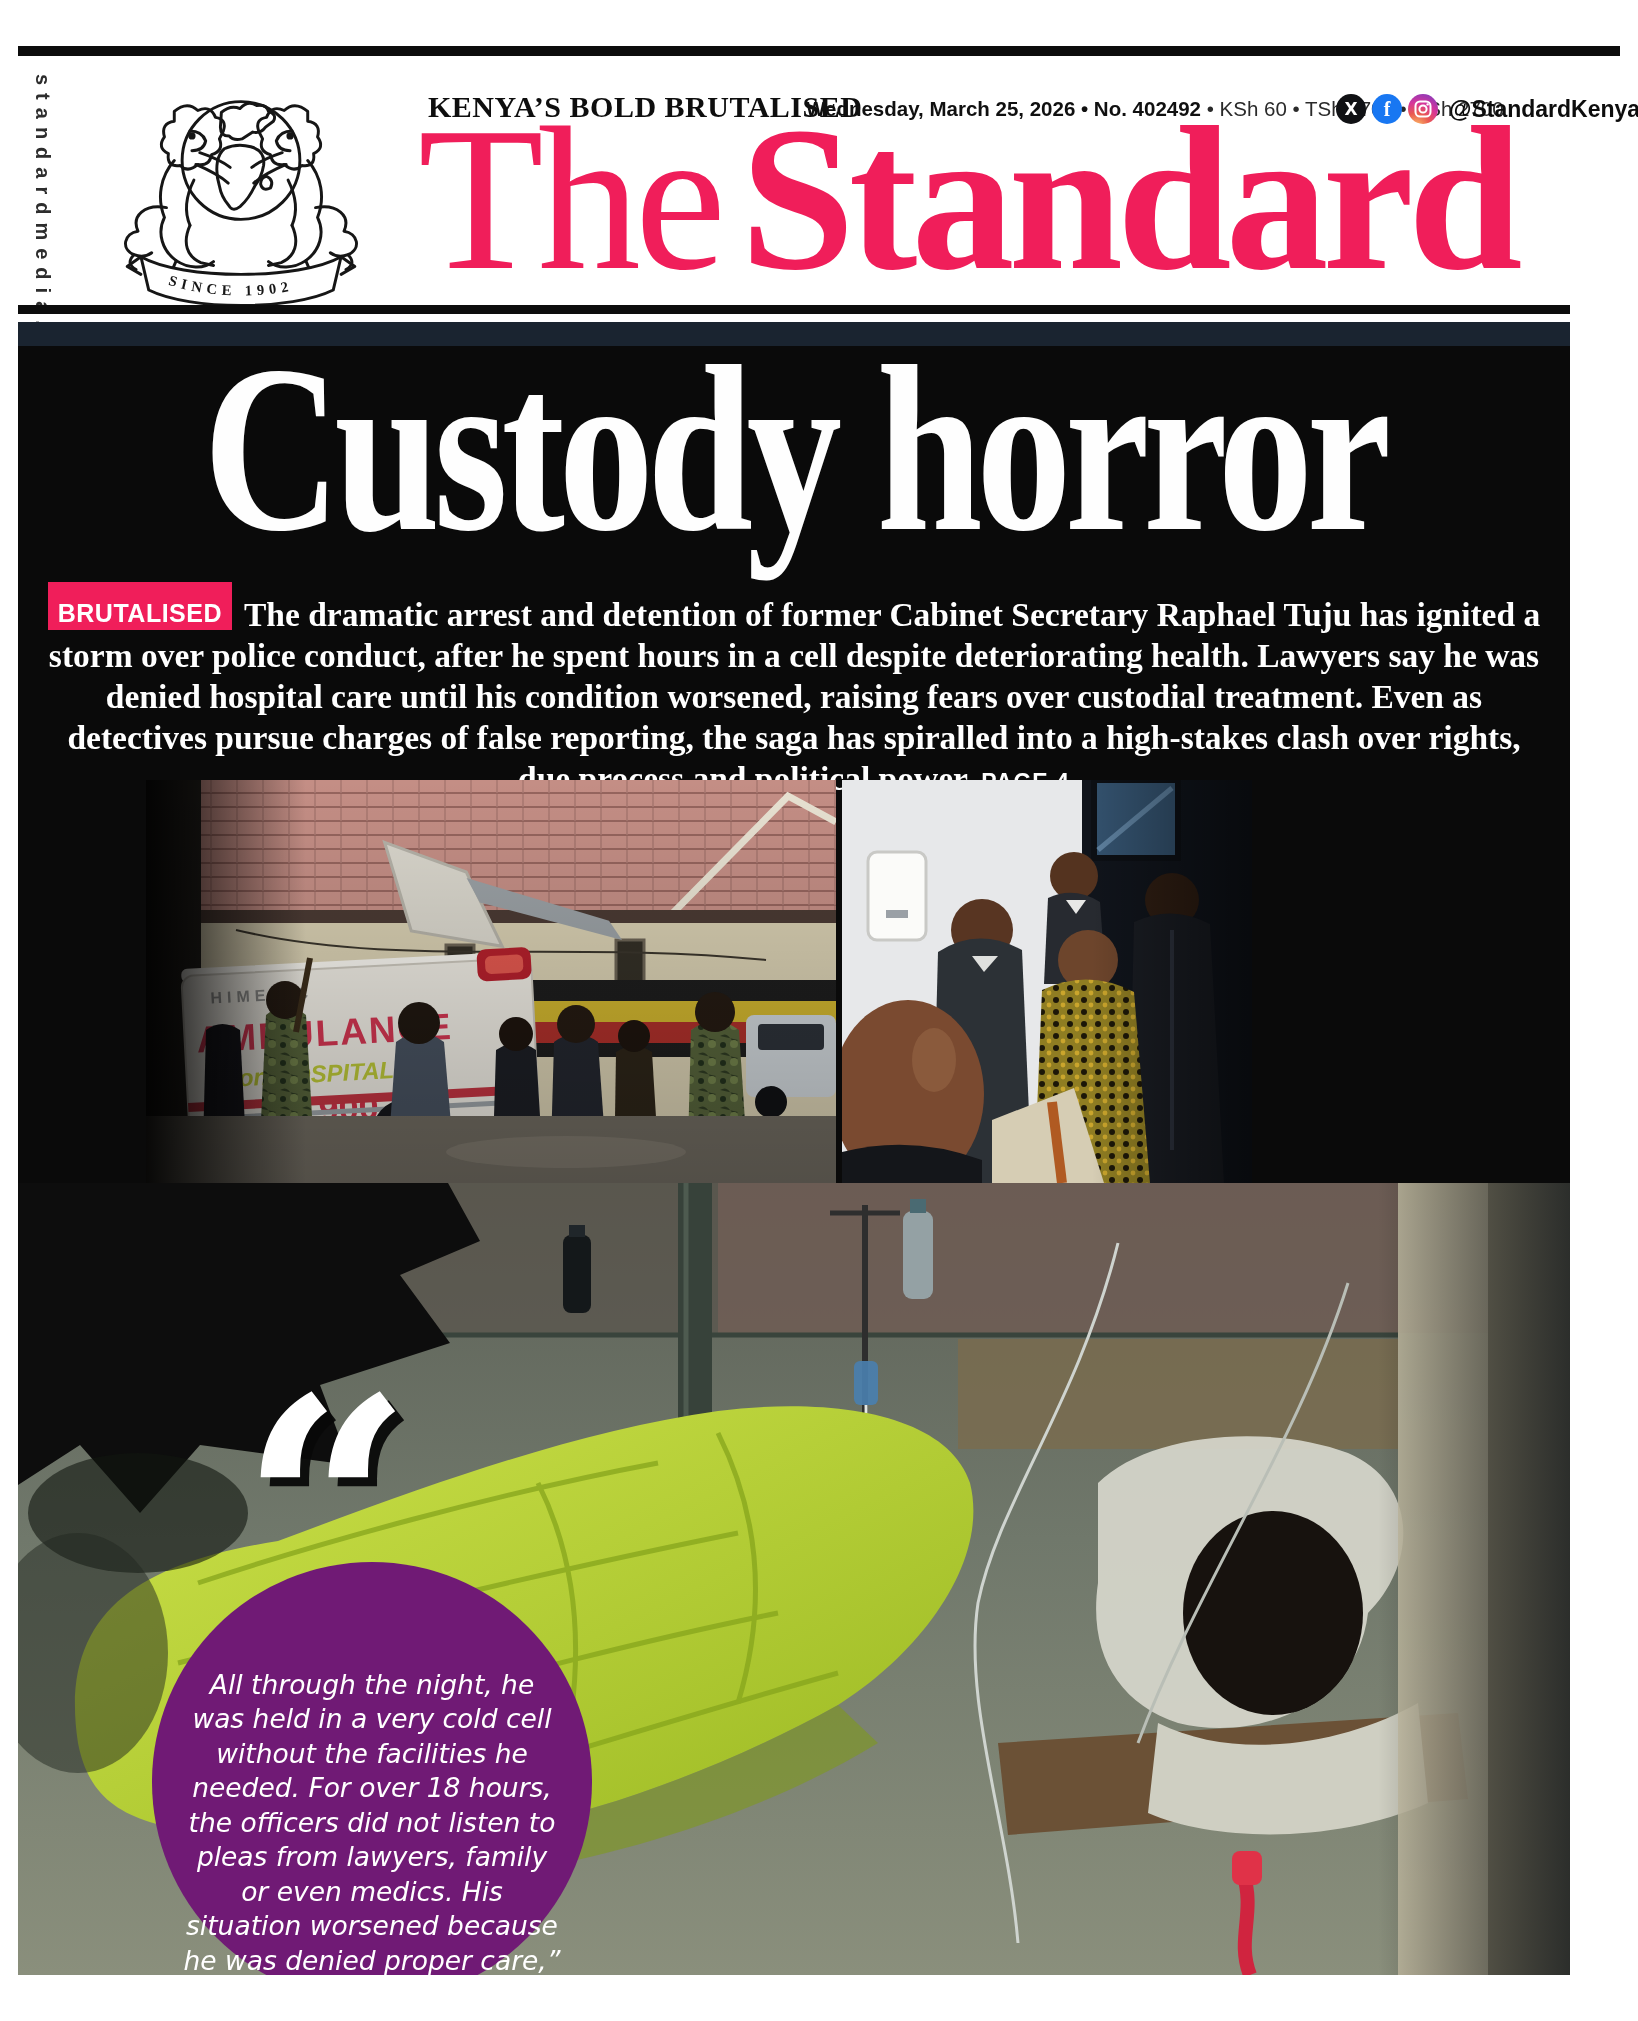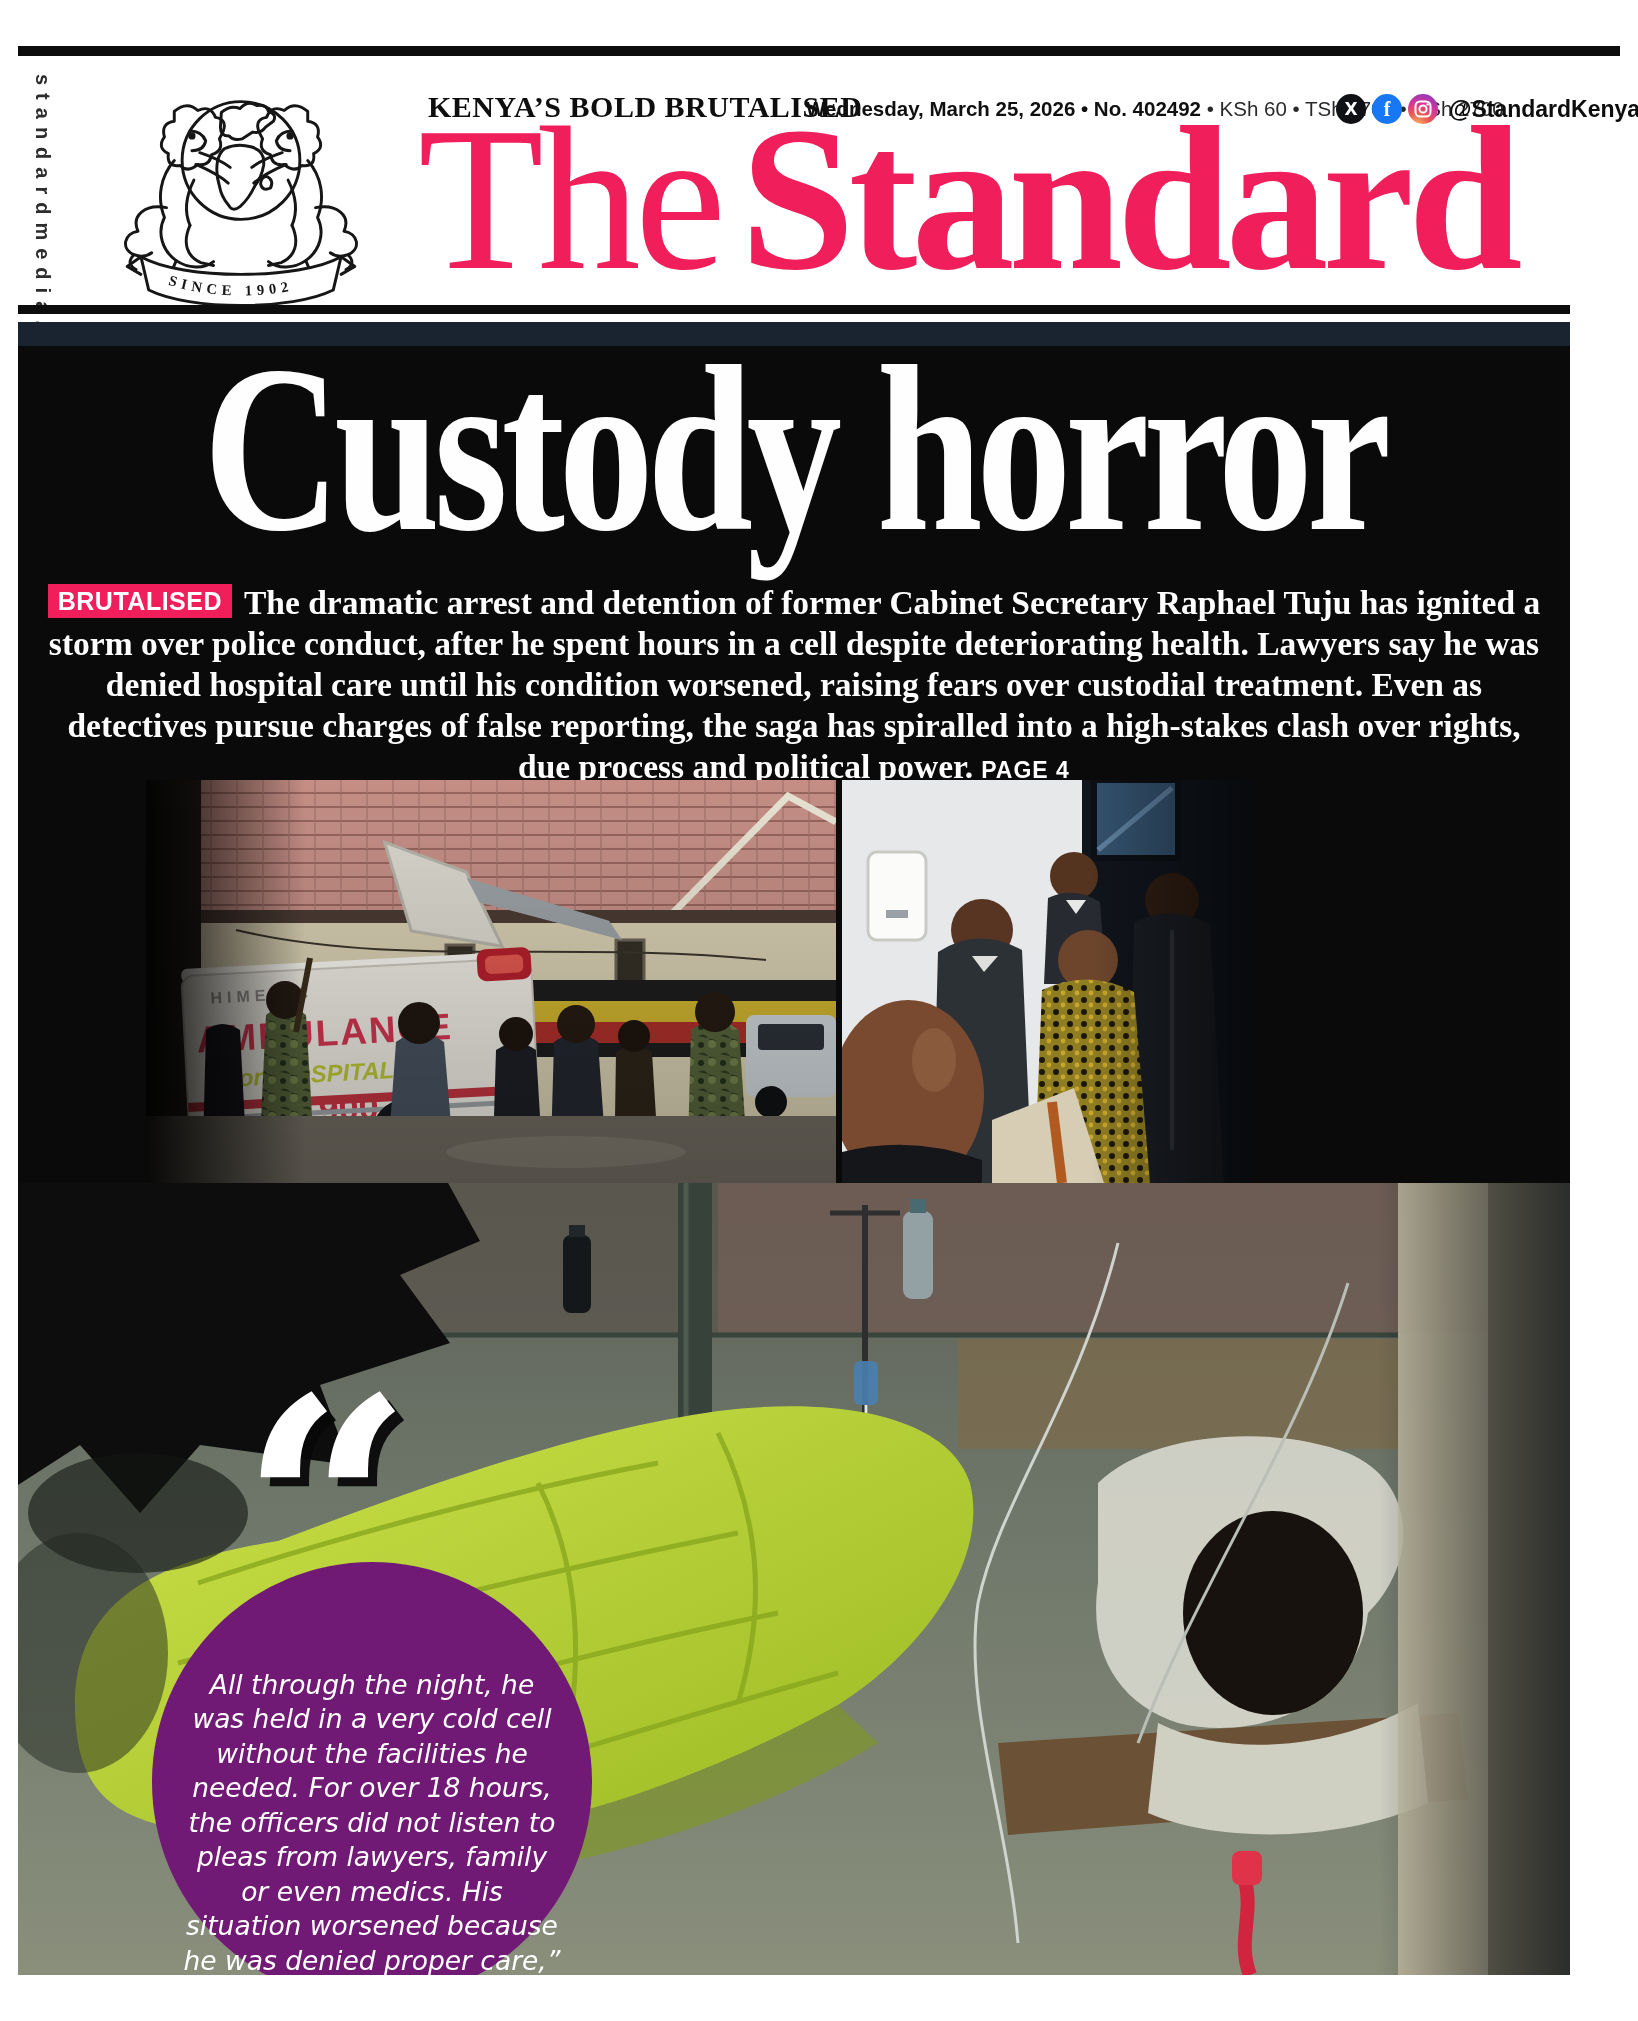--- a/index.html
+++ b/index.html
@@ -30,21 +30,21 @@
 
   
   .panel{position:absolute;left:18px;top:322px;width:1552px;height:1653px;background:#0a0a0a;}
   .navy-strip{position:absolute;left:0;top:0;width:100%;height:24px;background:#1a2430;}
   .headline{position:absolute;left:0;top:8px;width:100%;text-align:center;color:#fefefe;
         font:700 238px/1 "Liberation Serif",serif;letter-spacing:-8px;
         transform:scaleX(.8);transform-origin:center top;white-space:nowrap;}
   .summary{position:absolute;left:26px;top:226px;width:1500px;text-align:center;color:#ffffff;
         font:700 33.5px/1.23 "Liberation Serif",serif;}
   .kicker{display:inline-block;color:#fff;font:800 25px/1 "Liberation Sans",sans-serif;
-        padding:5px 10px 4px;margin-right:12px;letter-spacing:.5px;vertical-align:4px;}
+        padding:19px 10px 4px;margin-right:12px;letter-spacing:.5px;vertical-align:4px;}
   .pageref{font:700 23px "Liberation Sans",sans-serif;letter-spacing:1px;margin-left:8px;}
 
   .photo{position:absolute;overflow:hidden;background:#111;}
   .photo-ambulance{left:128px;top:458px;width:690px;height:403px;}
   .photo-meeting{left:824px;top:458px;width:410px;height:403px;}
   .photo-cell{left:0;top:861px;width:1552px;height:792px;}
   .photo svg{display:block;}
 
   
   .quote-mark{position:absolute;left:222px;top:258px;font:700 300px/0.45 "DejaVu Serif",serif;

